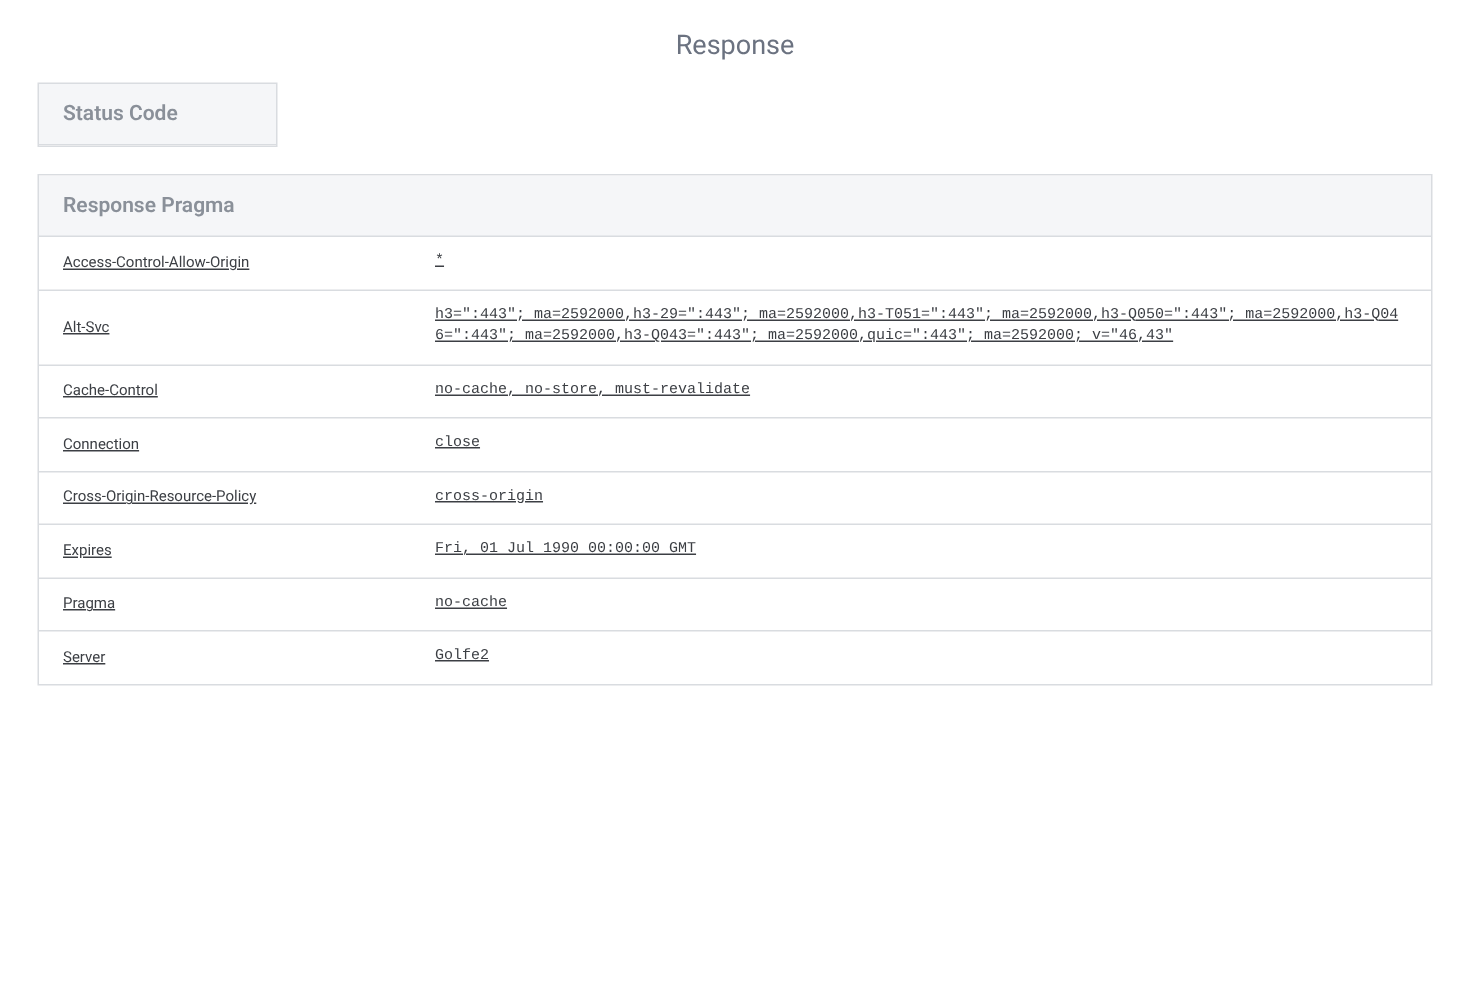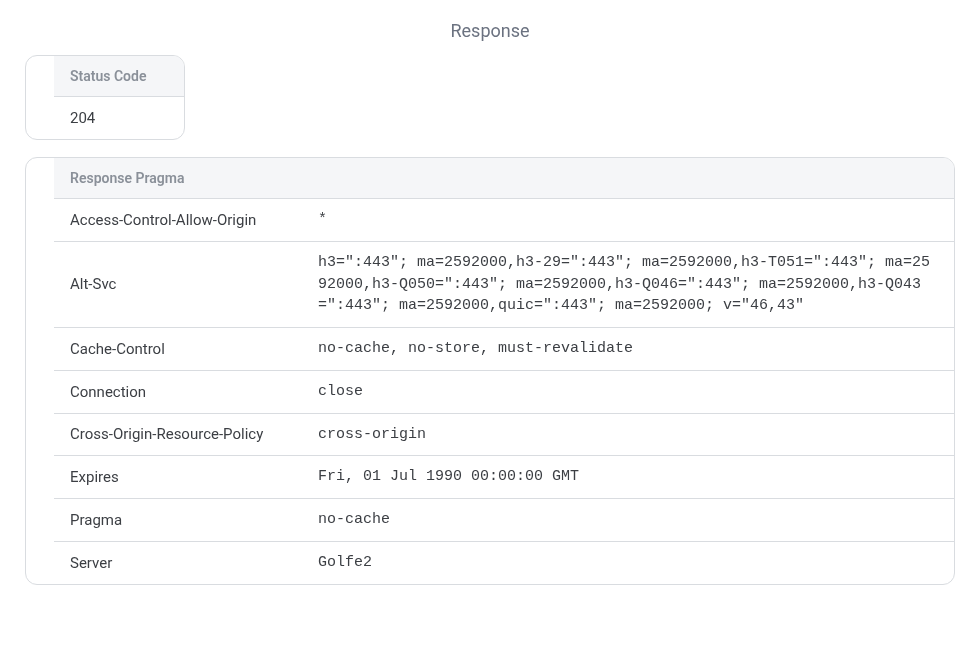--- a/index.html
+++ b/index.html
@@ -16,26 +16,25 @@
     }
     .section-title {
       font-size: 18px;
       font-weight: 400;
       color: #6b7280;
       margin-bottom: 14px;
       text-align: center;
     }
     .card {
       border: 1px solid #d9dce0;
-      border-radius: 12px;
+      border-radius: 0;
       margin-bottom: 14px;
       display: inline-block;
       min-width: 160px;
       overflow: hidden;
-      padding-left: 28px;
     }
     .card-full {
       display: block;
       width: 100%;
     }
     .card-header {
       background: #f5f6f8;
       padding: 12px 16px;
       border-bottom: 1px solid #d9dce0;
       font-size: 14px;
@@ -53,21 +52,22 @@
     }
     .headers-table tr {
       border-top: 1px solid #d9dce0;
     }
     .headers-table tr:first-child {
       border-top: none;
     }
     .headers-table td {
       padding: 10px 16px;
       vertical-align: middle;
-      font-size: 15px;
+      font-size: 10px;
+      text-decoration: underline;
     }
     .headers-table td.header-name {
       width: 248px;
       color: #3c3f44;
       font-family: -apple-system, BlinkMacSystemFont, "Segoe UI", Roboto, Arial, sans-serif;
     }
     .headers-table td.header-value {
       font-family: "SFMono-Regular", Consolas, "Liberation Mono", Menlo, Courier, monospace;
       color: #3c3f44;
       word-break: break-all;
@@ -79,21 +79,20 @@
   </style>
 </head>
 <body>
 
 
 
 <h2 class="section-title">Response</h2>
 
 <div class="card">
   <div class="card-header">Status Code</div>
-  <div class="card-body">204</div>
 </div>
 
 <div class="card card-full card-headers">
   <div class="card-header">Response Pragma</div>
   <div class="card-body">
     <table class="headers-table">
       <tbody id="headers-tbody">
           <tr>
             <td class="header-name">Access-Control-Allow-Origin</td>
             <td class="header-value">*</td>

